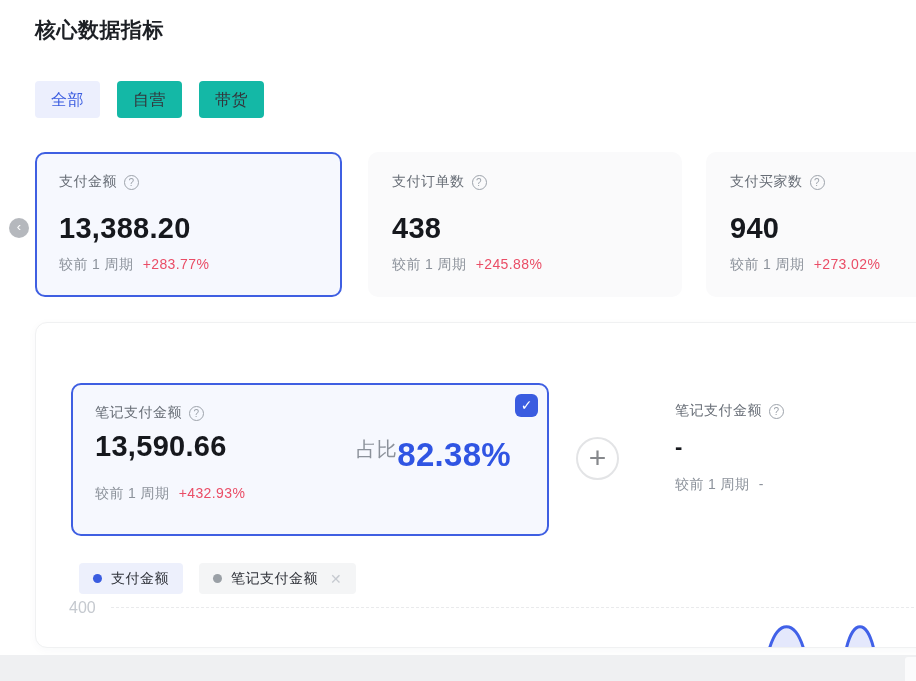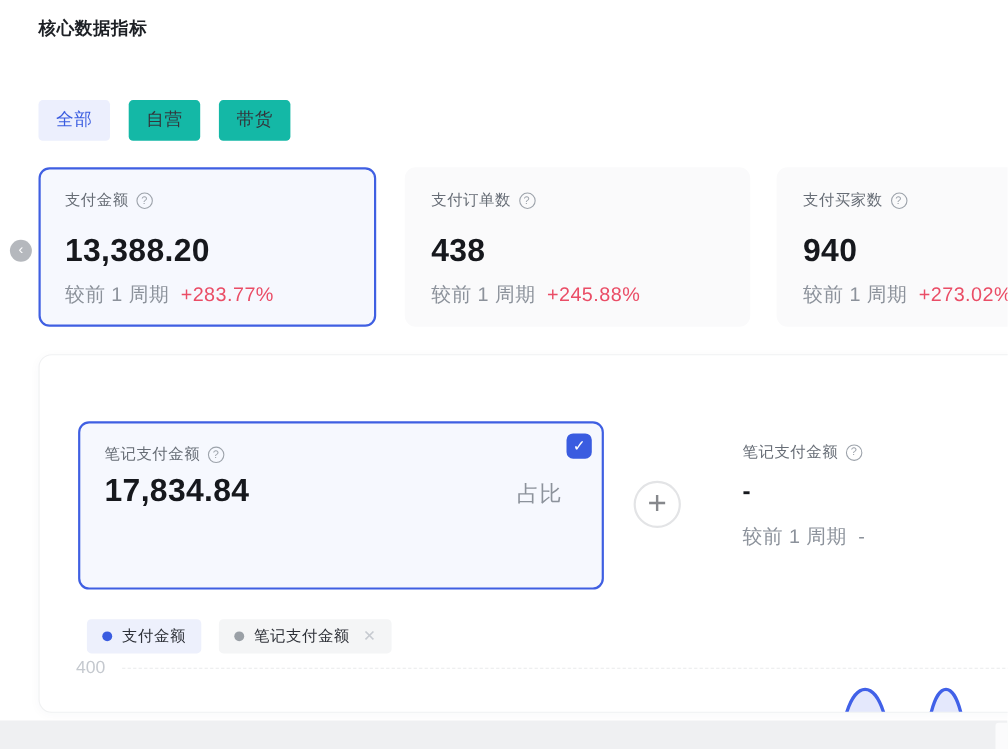--- a/index.html
+++ b/index.html
@@ -5,40 +5,40 @@
   * { margin:0; padding:0; box-sizing:border-box; }
   html,body { width:916px; height:681px; }
   body {
     font-family:"Liberation Sans","DejaVu Sans",sans-serif;
     background:#ffffff; position:relative; overflow:hidden;
     color:#16181d;
   }
   .abs { position:absolute; }
 
   
-  .page-title { left:35px; top:16px; font-size:16px; font-weight:600; color:#1d2025; letter-spacing:.5px; }
-
-  
-  .tabs { left:35px; top:91px; display:flex; gap:17px; }
+  .page-title { left:35px; top:16px; font-size:21px; font-weight:600; color:#1d2025; letter-spacing:.5px; }
+
+  
+  .tabs { left:35px; top:81px; display:flex; gap:17px; }
   .tab { height:37px; line-height:37px; padding:0 16px; font-size:16px; border-radius:4px;
          background:#14b8a6; color:#33363c; cursor:pointer; letter-spacing:.5px; }
   .tab.active { background:#eceffd; color:#3a5ce0; }
 
   
   .metric-row { left:35px; top:152px; display:flex; }
   .metric-card { height:145px; border-radius:10px; background:#fafafb; padding:21px 24px; position:relative; }
   .metric-card.selected { background:#f6f8fe; border:2px solid #3f5fe2; padding:19px 22px; }
   .mc-1 { width:307px; margin-right:26px; }
   .mc-2 { width:314px; margin-right:24px; }
   .mc-3 { width:330px; }
   .metric-label { display:flex; align-items:center; gap:7px; font-size:14px; color:#676d76; letter-spacing:.5px; }
   .help-icon { width:15px; height:15px; border:1px solid #9da3ab; border-radius:50%;
                font-size:10px; line-height:13px; text-align:center; color:#9da3ab; flex:0 0 auto; }
   .metric-value { font-size:29px; font-weight:700; color:#16181d; margin-top:21px; letter-spacing:.3px; }
-  .metric-delta { margin-top:11px; font-size:18px; letter-spacing:.4px; }
+  .metric-delta { margin-top:11px; font-size:14px; letter-spacing:.4px; }
   .compare-label { color:#8c929b; }
   .delta-up { color:#ea4d66; margin-left:5px; }
   .delta-dash { color:#8c929b; margin-left:5px; }
 
   
   .carousel-prev { left:9px; top:218px; width:20px; height:20px; border-radius:50%;
                    background:rgba(168,172,178,.85); color:#ffffff; font-size:13px; line-height:18px;
                    text-align:center; cursor:pointer; z-index:5; }
 
   
@@ -142,24 +142,29 @@
 
   <div class="abs note-card">
     <div class="note-check">
       <span>✓</span>
     </div>
     <div class="metric-label">
       <span>笔记支付金额</span>
       <span class="help-icon">?</span>
     </div>
     <div class="note-value-row">
-      <span class="metric-value" style="margin-top:0;">17,834.84</span>
+      <span class="metric-value" style="margin-top:0;">13,590.66</span>
       <span class="share-group">
         <span class="share-label">占比</span>
+        <span class="share-value">82.38%</span>
       </span>
+    </div>
+    <div class="metric-delta">
+      <span class="compare-label">较前 1 周期</span>
+      <span class="delta-up">+432.93%</span>
     </div>
   </div>
 
   <div class="abs plus-btn">
     <span>+</span>
   </div>
 
   <div class="abs live-card">
     <div class="metric-label">
       <span>笔记支付金额</span>

